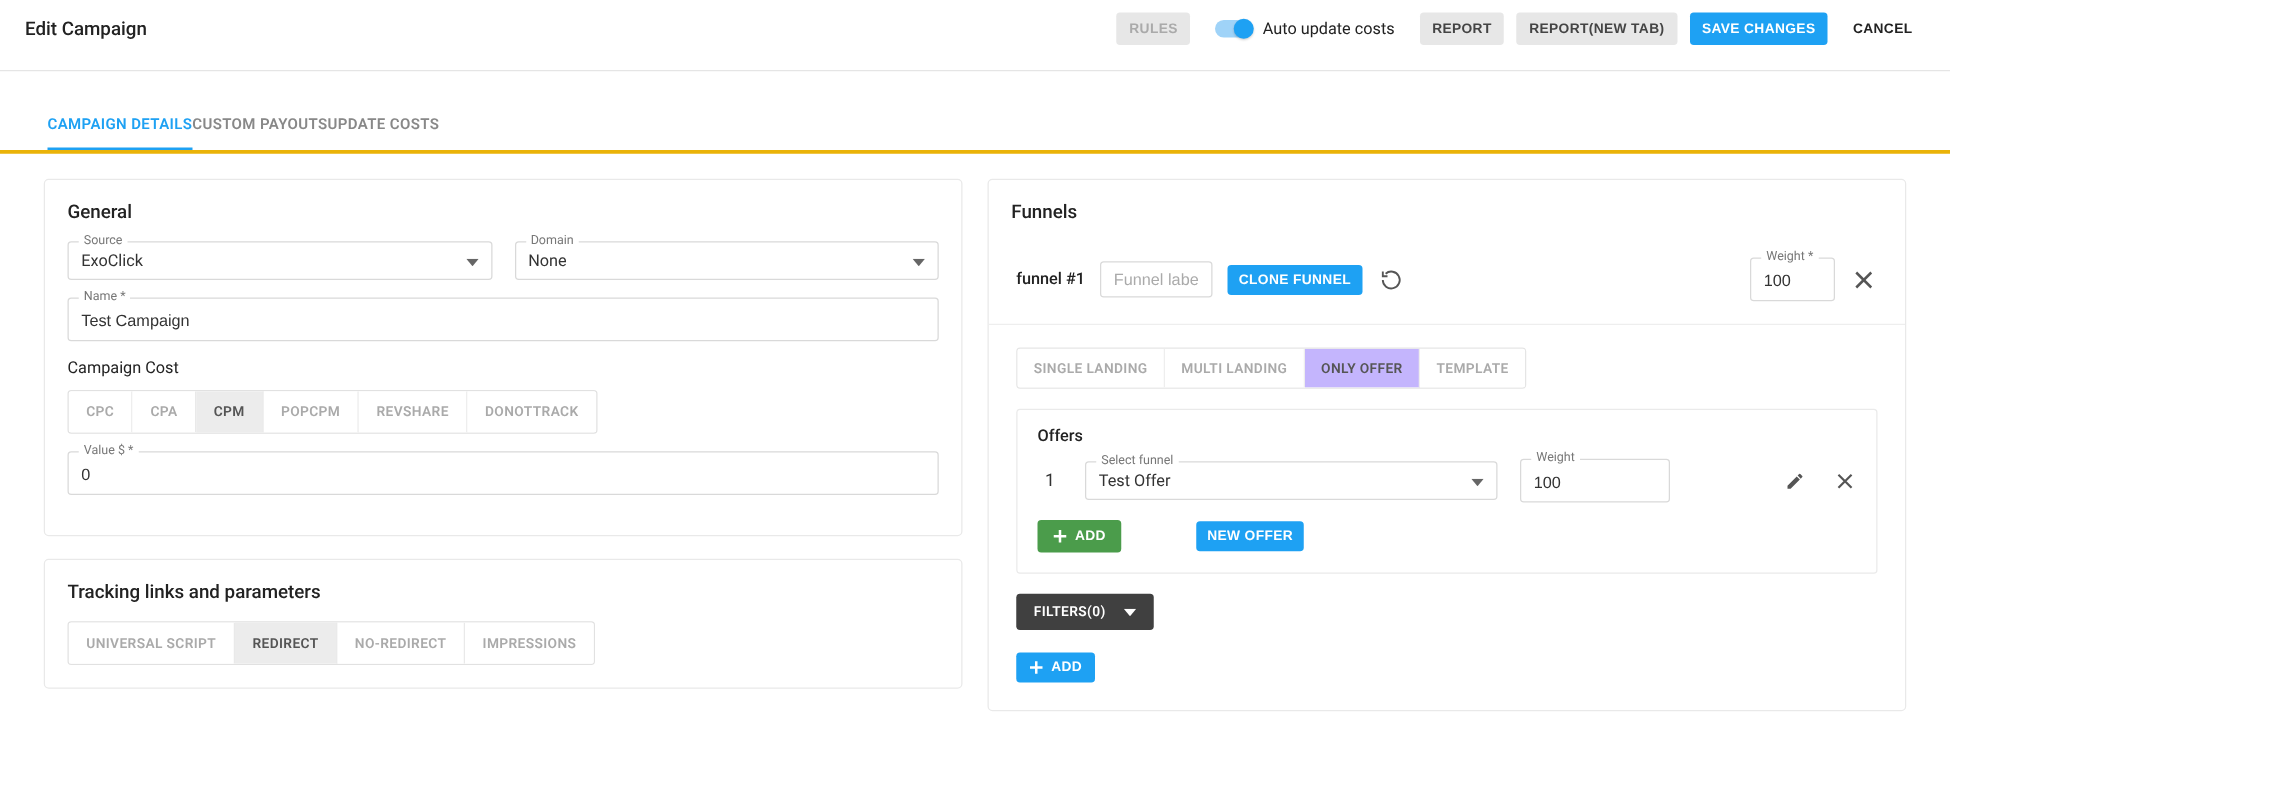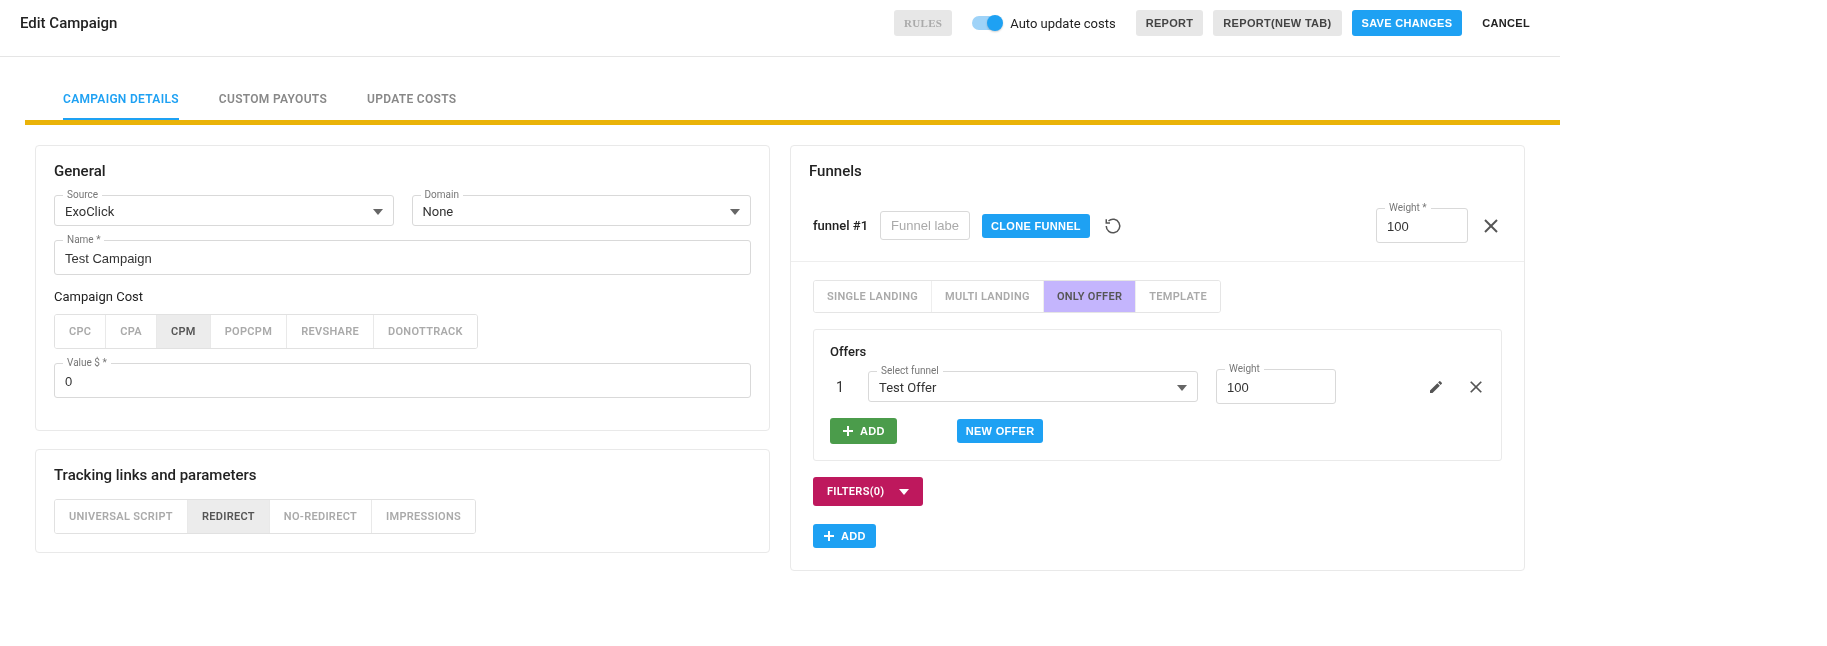--- a/index.html
+++ b/index.html
@@ -27,45 +27,44 @@
     border-radius: 3px;
     padding: 7px 10px;
     font-size: 11px;
     font-weight: 600;
     letter-spacing: 0.3px;
     cursor: pointer;
     text-transform: uppercase;
     background: #e7e7e7;
     color: #444;
   }
-  .btn.disabled { color: #aaa; cursor: default; font-family: Liberation Serif, serif; }
+  .btn.disabled { color: #aaa; cursor: default; }
   .btn.primary { background: #1ea1f3; color: #fff; }
   .btn.plain { background: transparent; color: #222; }
   .btn.small { padding: 6px 9px; font-size:11px; }
   .btn.blue-sm { background:#1ea1f3; color:#fff; padding:6px 10px; font-size:11px; display:flex; align-items:center; gap:6px;}
 
   
   .toggle-wrap { display:flex; align-items:center; gap:8px; margin: 0 10px; }
   .toggle {
     width: 30px; height: 14px; border-radius: 10px;
     background: #9fd3f8; position: relative; cursor:pointer;
   }
   .toggle .knob {
     width: 16px; height: 16px; border-radius: 50%;
     background: #1ea1f3; position: absolute; top: -1px; right: -1px;
     box-shadow: 0 1px 2px rgba(0,0,0,0.2);
   }
   .toggle-label { font-size: 13px; color:#222; }
 
   
   .tabs {
-    display:flex; gap: 40px;
+    display:flex; 
     padding: 0 38px; margin-top: 25px;
-    border-bottom: 5px solid #eab308;
-    margin-left: 25px;
+    border-bottom: 3px solid #eab308;
   }
   .tab {
     padding: 10px 0 12px 0;
     font-size: 12px; font-weight: 600; letter-spacing: 0.3px;
     text-transform: uppercase; color:#888; cursor:pointer;
     border-bottom: 2px solid transparent;
   }
   .tab.active { color:#1ea1f3; border-bottom-color:#1ea1f3; }
 
   
@@ -121,21 +120,21 @@
     display:flex; align-items:center; gap:12px;
     padding: 18px 22px; border-bottom:1px solid #eee;
   }
   .funnel-id { font-size:13px; font-weight:500; color:#222; }
   .input-plain {
     border:1px solid #d9d9d9; border-radius:3px;
     padding:6px 10px; font-size:13px; color:#333; outline:none;
   }
   .input-plain::placeholder { color:#aaa; }
   .icon-btn { width:22px; height:22px; display:flex; align-items:center; justify-content:center; color:#555; cursor:pointer; }
-  .field.narrow { width:92px; flex:none; }
+  .field.narrow { width:68px; flex:none; }
 
   
   .funnel-body { padding: 18px 22px; }
   .tabs-sm { display:inline-flex; border:1px solid #e5e5e5; border-radius:3px; overflow:hidden; margin-bottom:16px;text-align:right;}
   .tabs-sm .t {
     padding:9px 13px; font-size:11px; font-weight:600; letter-spacing:0.3px;
     text-transform:uppercase; color:#aaa; background:#fff; cursor:pointer;
     border-right:1px solid #eee;
   }
   .tabs-sm .t:last-child{border-right:none;}
@@ -151,21 +150,21 @@
   .offer-actions .icon-btn { width:18px; height:18px; }
 
   .offer-btns { display:flex; gap:60px; margin-top:14px; align-items:center;}
   .btn.addg {
     background:#4b9c4b; color:#fff; display:flex; align-items:center; gap:6px;
     padding:7px 12px; font-size:11px; font-weight:600;
   }
 
   .filters-btn {
     display:inline-flex; align-items:center; gap:14px;
-    background:#be185d; color:#fff; border-radius:3px;
+    background:#404040; color:#fff; border-radius:3px;
     padding:8px 14px; font-size:11px; font-weight:600; letter-spacing:0.3px;
     text-transform:uppercase; margin-top:16px; cursor:pointer;
   }
 
   .add-funnel { margin: 18px 0 4px 0; }
 
   svg { display:block; }
 
   
   .page { width:1560px; max-width:100%; margin:0; }

